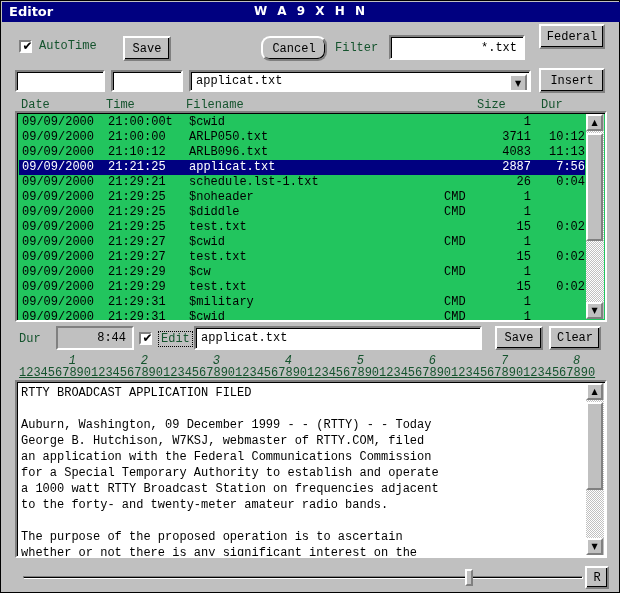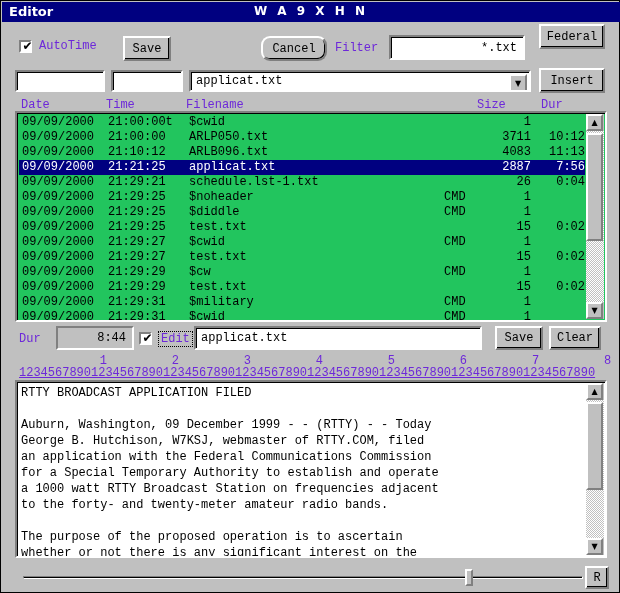--- a/index.html
+++ b/index.html
@@ -60,21 +60,21 @@
   .sunken{
     position:absolute;background:#c0c0c0;
     border-top:2px solid #808080;
     border-left:2px solid #808080;
     border-right:2px solid #ffffff;
     border-bottom:2px solid #ffffff;
     box-sizing:border-box;
     display:flex;align-items:center;
     font-size:12px;
   }
-  .lbl{position:absolute;color:#6d28d9;white-space:pre;font-size:12px;}
+  .lbl{position:absolute;color:#14532d;white-space:pre;font-size:12px;}
   
   .cbox{
     position:absolute;width:13px;height:13px;background:#fff;
     border-top:2px solid #808080;border-left:2px solid #808080;
     border-right:2px solid #ffffff;border-bottom:2px solid #ffffff;
     box-sizing:border-box;
   }
   .cbox .tick{
     position:absolute;left:1px;top:-1px;width:11px;height:11px;
     color:#000;font-size:12px;line-height:11px;text-align:center;
@@ -237,21 +237,21 @@
   <div class="lbl" style="left:18px;top:331px;">Dur</div>
   <div class="sunken" style="left:55px;top:325px;width:78px;height:24px;justify-content:flex-end;padding-right:6px;">8:44</div>
   <div class="cbox" style="left:138px;top:331px;">
     <div class="tick">✔</div>
   </div>
   <div class="lbl dotted" style="left:157px;top:330px;">Edit</div>
   <div class="field" style="left:193px;top:325px;width:288px;height:24px;padding-left:5px;">applicat.txt</div>
   <div class="btn" style="left:494px;top:325px;width:48px;height:24px;">Save</div>
   <div class="btn" style="left:548px;top:325px;width:52px;height:24px;">Clear</div>
 
-  <div class="lbl" style="left:34px;top:353px;letter-spacing:0;">         1         2         3         4         5         6         7         8</div>
+  <div class="lbl" style="left:3px;top:353px;letter-spacing:0;font-style:italic;">         1         2         3         4         5         6         7         8</div>
   <div class="lbl" style="left:18px;top:365px;letter-spacing:0;text-decoration:underline;">12345678901234567890123456789012345678901234567890123456789012345678901234567890</div>
 
   <div class="txtwrap">
     <div class="txtbody">RTTY BROADCAST APPLICATION FILED
 
 Auburn, Washington, 09 December 1999 - - (RTTY) - - Today
 George B. Hutchison, W7KSJ, webmaster of RTTY.COM, filed
 an application with the Federal Communications Commission
 for a Special Temporary Authority to establish and operate
 a 1000 watt RTTY Broadcast Station on frequencies adjacent

